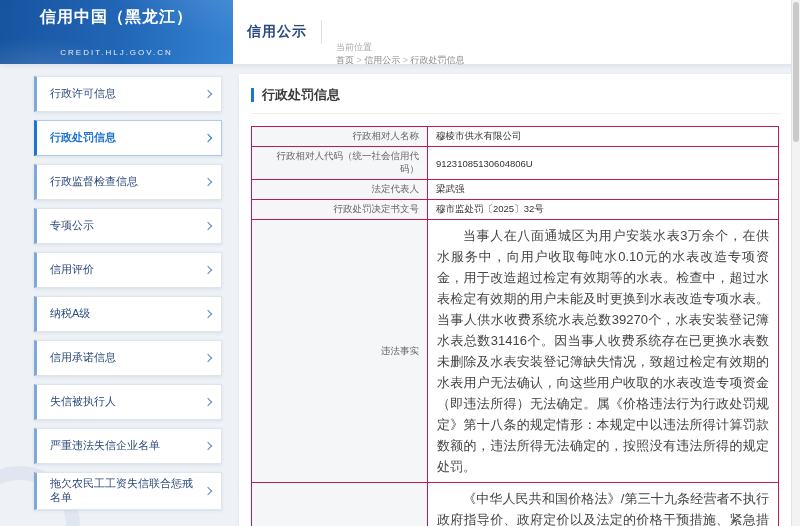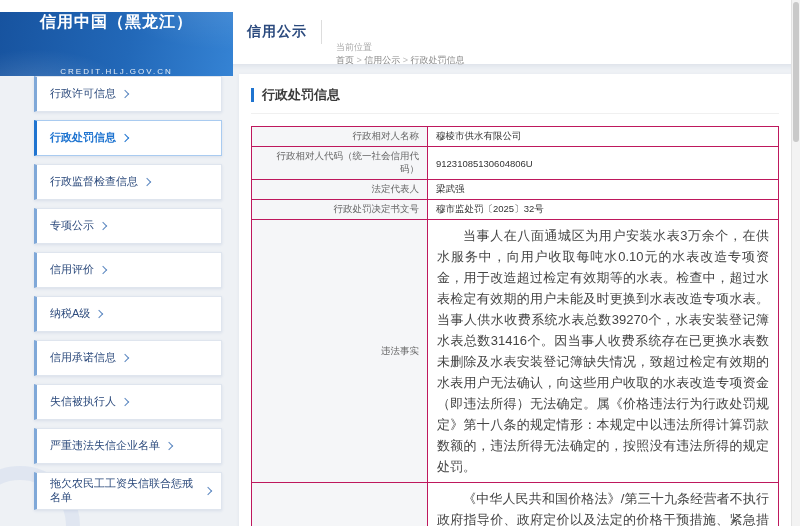--- a/index.html
+++ b/index.html
@@ -12,22 +12,22 @@
     color: #333;
   }
   :root { --accent: #1f74d0; --banner-blue: #2064b4; --sidebar-text: #2c4a7c; }
 
   
   .header {
     position: absolute; left: 0; top: 0; width: 800px; height: 64px;
     background: #fff; box-shadow: 0 2px 5px rgba(20,50,100,.08); z-index: 3;
   }
   .banner {
-    position: absolute; left: 0; top: 12px; width: 233px; height: 64px;
-    display: flex; flex-direction: column; justify-content: space-between; align-items: center;
+    position: absolute; left: 0; top: 0; width: 233px; height: 64px;
+    display: flex; flex-direction: column; justify-content: center; align-items: center;
     color: #fff;
     background:
       radial-gradient(140px 70px at 15% 135%, rgba(255,255,255,.20), rgba(255,255,255,0) 70%),
       radial-gradient(170px 90px at 95% -40%, rgba(255,255,255,.14), rgba(255,255,255,0) 70%),
       linear-gradient(100deg, #17539f 0%, #2268b8 55%, #3583d4 100%);
   }
   .site-title { font-size: 16px; font-weight: bold; letter-spacing: 1px; }
   .site-url { font-size: 8px; letter-spacing: 2px; opacity: .88; margin-top: 20px; }
 
   .section-head {
@@ -41,21 +41,21 @@
   .crumb-path a { color: #888; text-decoration: none; }
   .crumb-path .sep { color: #bbb; }
 
   
   .sidebar { position: absolute; left: 34px; top: 76px; width: 188px; z-index: 2; }
   .side-item {
     min-height: 36px; background: #fff;
     border: 1px solid #dfe5ee; border-left: 3px solid #7fa8d8;
     box-shadow: 0 1px 3px rgba(30,70,140,.10);
     margin-bottom: 8px;
-    display: flex; align-items: center; justify-content: flex-start;
+    display: flex; align-items: center; justify-content: space-between;
     padding: 4px 10px 4px 13px;
     font-size: 11px; color: var(--sidebar-text);
     cursor: pointer; line-height: 1.25;
   }
   .side-item .chev {
     width: 6px; height: 6px; flex: 0 0 auto; margin-left: 6px;
     border-top: 1.5px solid #5b87c0; border-right: 1.5px solid #5b87c0;
     transform: rotate(45deg);
   }
   .side-item.active { color: var(--accent); border-color: #a9cbf0; border-left-color: var(--accent); font-weight: bold; }

